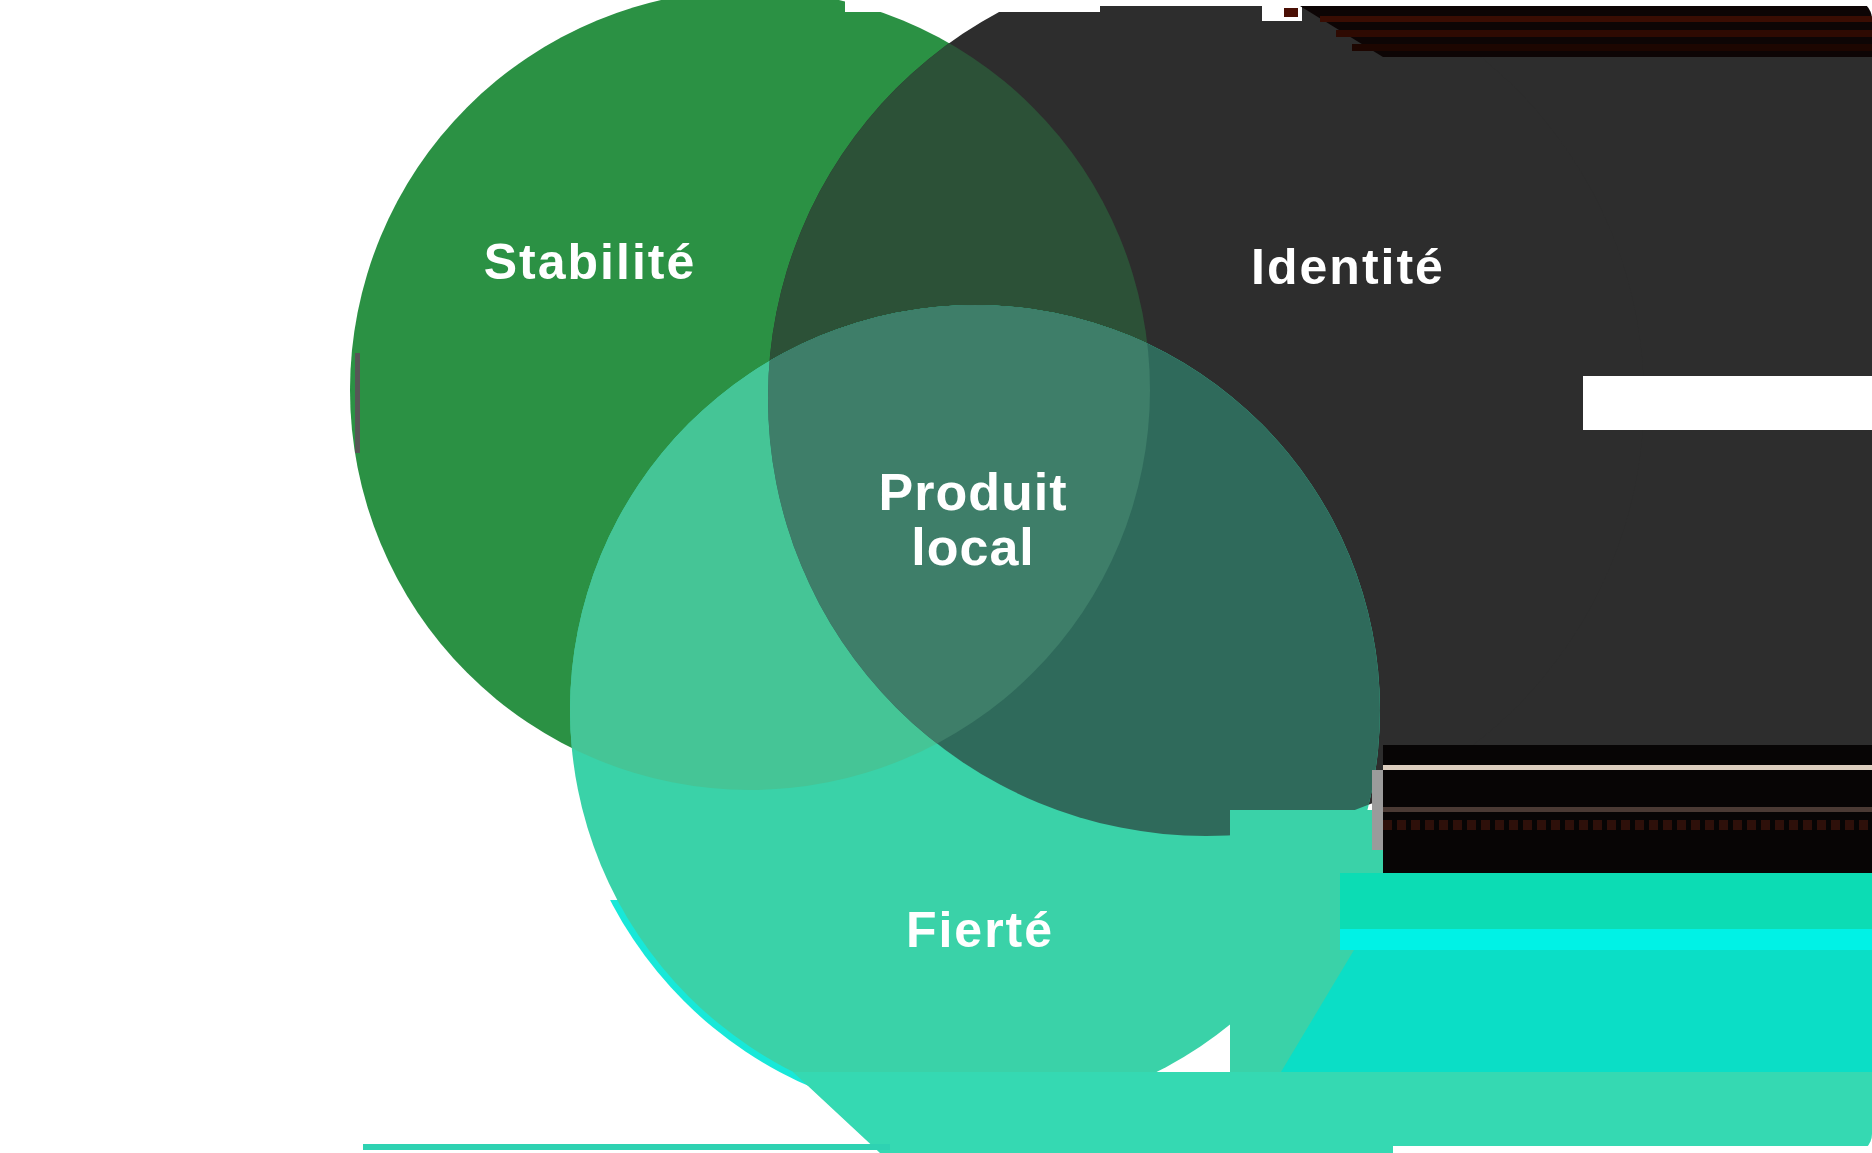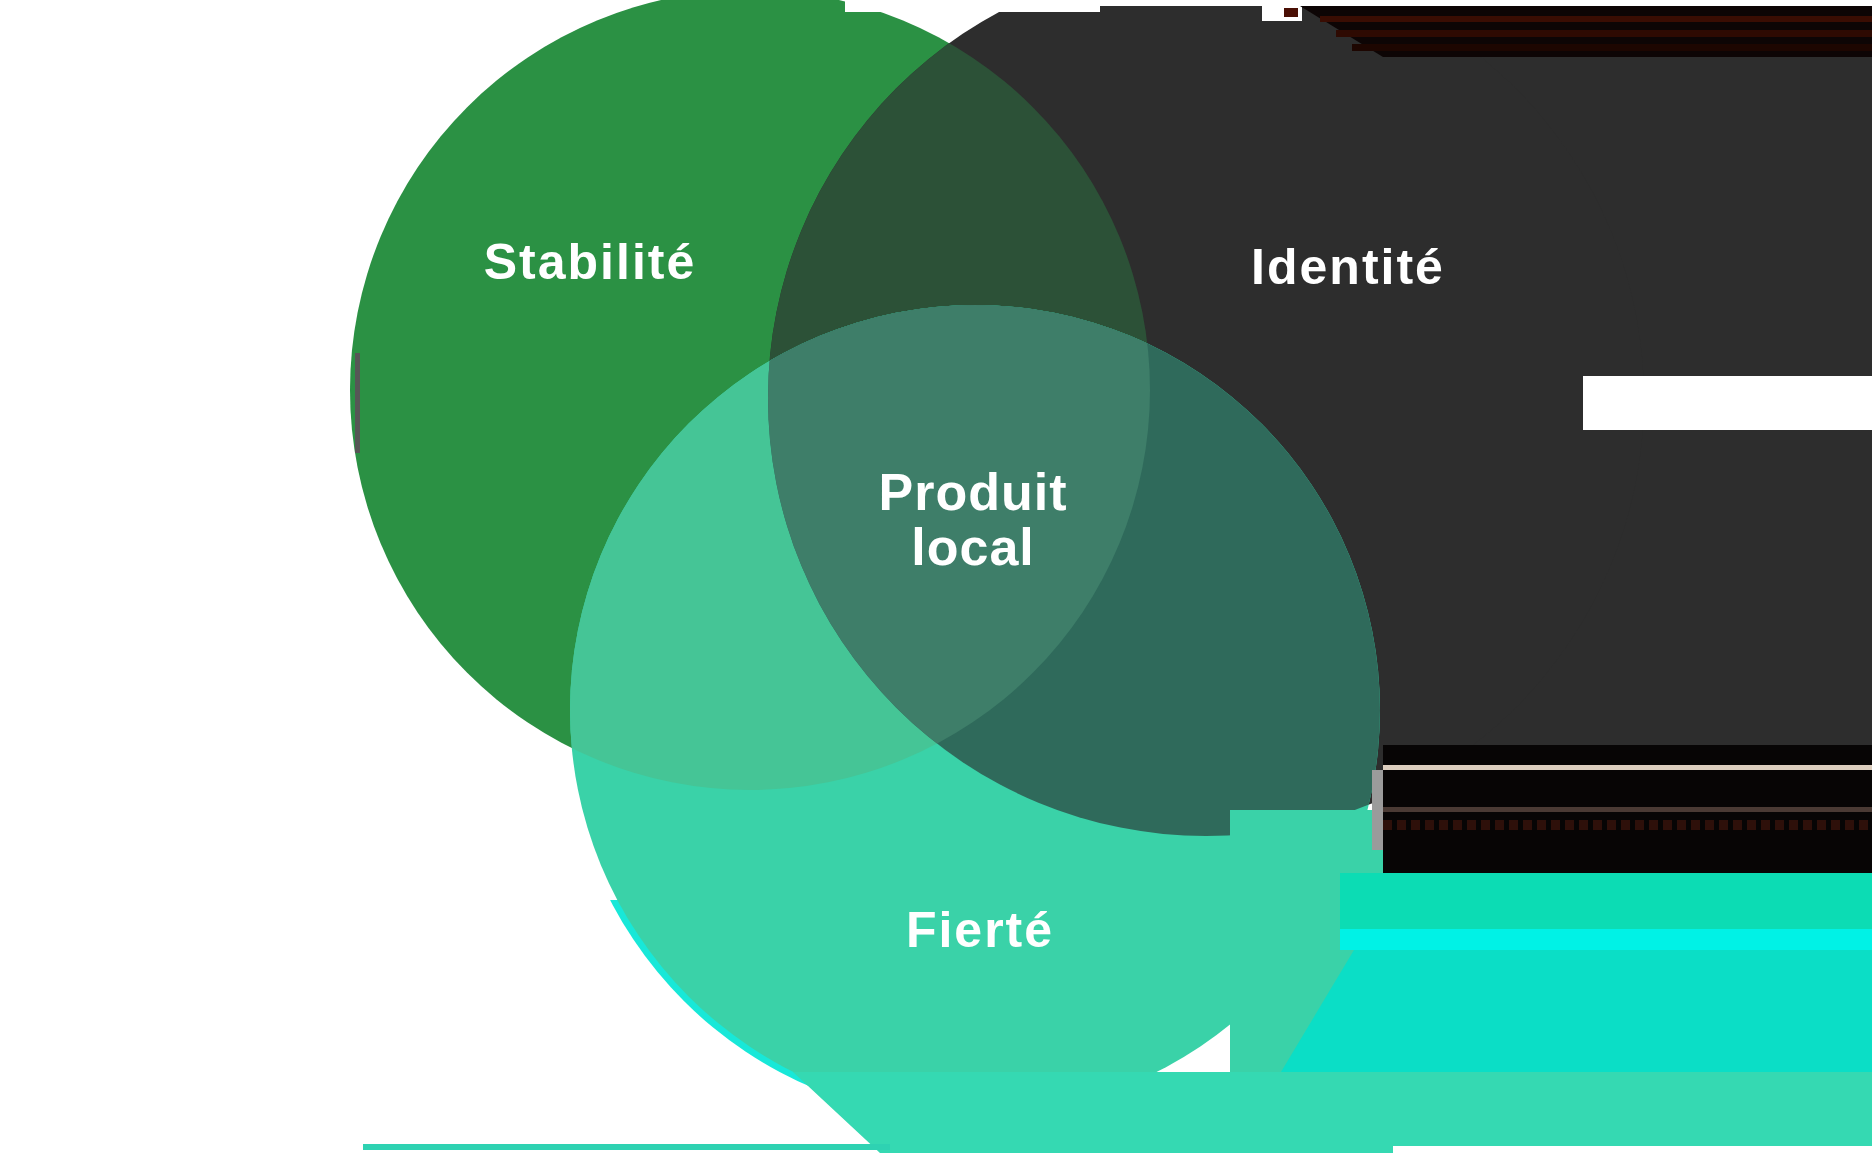--- a/index.html
+++ b/index.html
@@ -1,16 +1,16 @@
 <!DOCTYPE html>
 <html><head>
 <meta charset="utf-8">
 <style>
   html,body{margin:0;padding:0;background:#ffffff;}
-  .stage{position:relative;width:1872px;height:1153px;overflow:hidden;background:#ffffff;}
+  .stage{position:relative;width:1872px;height:1153px;overflow:hidden;background:#ffffff;border-radius:19px;}
   .stage svg{position:absolute;left:0;top:0;display:block;}
   text{font-family:"Liberation Sans", sans-serif;font-weight:700;}
   .set-label{font-size:50px;letter-spacing:2px;}
   .center-label{font-size:52px;letter-spacing:1px;}
 </style>
 </head>
 <body>
 
 <div class="stage">
 <svg width="1872" height="1153" viewBox="0 0 1872 1153" xmlns="http://www.w3.org/2000/svg">

